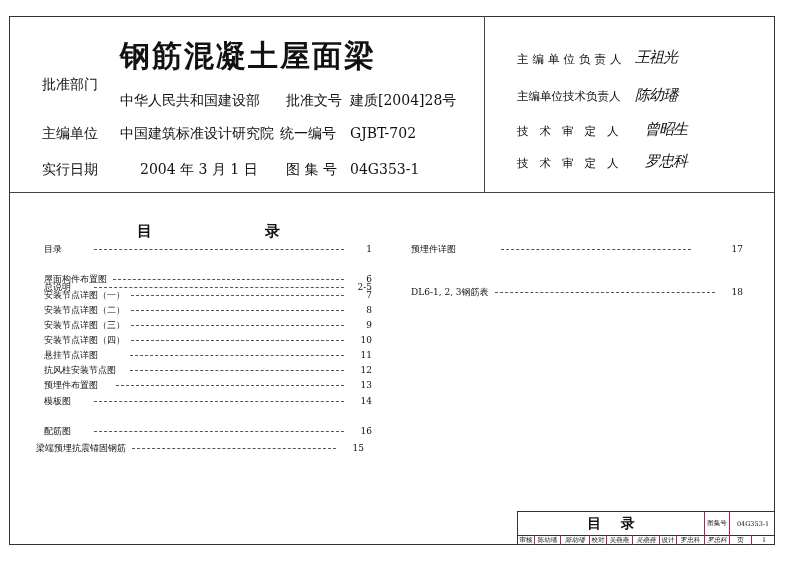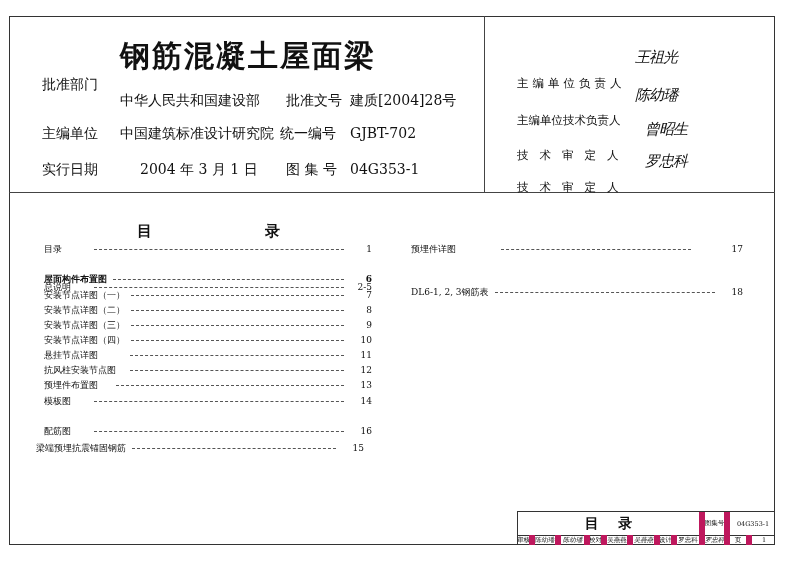--- a/index.html
+++ b/index.html
@@ -8,32 +8,32 @@
   .frame { position:absolute; left:9px; top:16px; width:766px; height:529px;
            border:1.5px solid #333; box-sizing:border-box; }
   .hline { position:absolute; left:9px; top:192px; width:766px; height:0;
            border-top:1.5px solid #444; }
   .vline { position:absolute; left:484px; top:16px; width:0; height:177px;
            border-left:1.5px solid #444; }
   .main-title { position:absolute; left:120px; top:36px; font-size:30px; font-weight:bold;
                 letter-spacing:2px; font-family:"DejaVu Sans", sans-serif; }
   .info { position:absolute; font-size:14px; font-family:"DejaVu Serif", serif; }
   .sig-label { position:absolute; left:517px; font-size:11.5px; letter-spacing:4px;
-               font-family:Liberation Mono, monospace;margin-top:24px; }
+               font-family:Liberation Mono, monospace; }
   .sig { position:absolute; left:635px; font-size:15px; font-style:italic;
          font-family:"DejaVu Serif", serif; letter-spacing:-1px; }
   .toc-title { position:absolute; top:222px; font-size:15px; font-weight:bold; }
   .toc-row { position:absolute; height:14px; font-size:9px; display:flex; align-items:center;
              font-family:"DejaVu Serif", serif; }
   .toc-label { white-space:nowrap; }
   .toc-dash { flex:1; border-top:1px dashed #555; margin:0 6px; height:0; }
   .toc-page { width:22px; text-align:right; }
   .tb { position:absolute; left:517px; top:511px; width:258px; height:34px;
         border:1px solid #333; box-sizing:border-box; }
-  .tb-cell { position:absolute; box-sizing:border-box; border-right:6px solid #be185d;
+  .tb-cell { position:absolute; box-sizing:border-box; border-right:1px solid #be185d;
              font-size:6.5px; display:flex; align-items:center; justify-content:center;
              font-family:"DejaVu Serif", serif; white-space:nowrap; overflow:hidden; }
   .tb-hline { position:absolute; left:0; top:23px; width:100%; border-top:1px solid #333; }
 </style>
 </head>
 <body>
 
 <div class="frame"></div>
 <div class="hline"></div>
 <div class="vline"></div>
@@ -70,21 +70,21 @@
 <div class="toc-row" style="left:44px;top:242px;width:328px;">
     <span class="toc-label" style="width:44px">目录</span>
     <span class="toc-dash"></span>
     <span class="toc-page">1</span>
   </div>
 <div class="toc-row" style="left:44px;top:265px;width:328px;margin-top:15px;">
     <span class="toc-label" style="width:44px">总说明</span>
     <span class="toc-dash"></span>
     <span class="toc-page">2-5</span>
   </div>
-<div class="toc-row" style="left:44px;top:272px;width:328px;font-weight:bold;">
+<div class="toc-row" style="left:44px;top:272px;width:328px;">
     <span class="toc-label">屋面构件布置图</span>
     <span class="toc-dash"></span>
     <span class="toc-page">6</span>
   </div>
 <div class="toc-row" style="left:44px;top:288px;width:328px;">
     <span class="toc-label">安装节点详图（一）</span>
     <span class="toc-dash"></span>
     <span class="toc-page">7</span>
   </div>
 <div class="toc-row" style="left:44px;top:303px;width:328px;">

